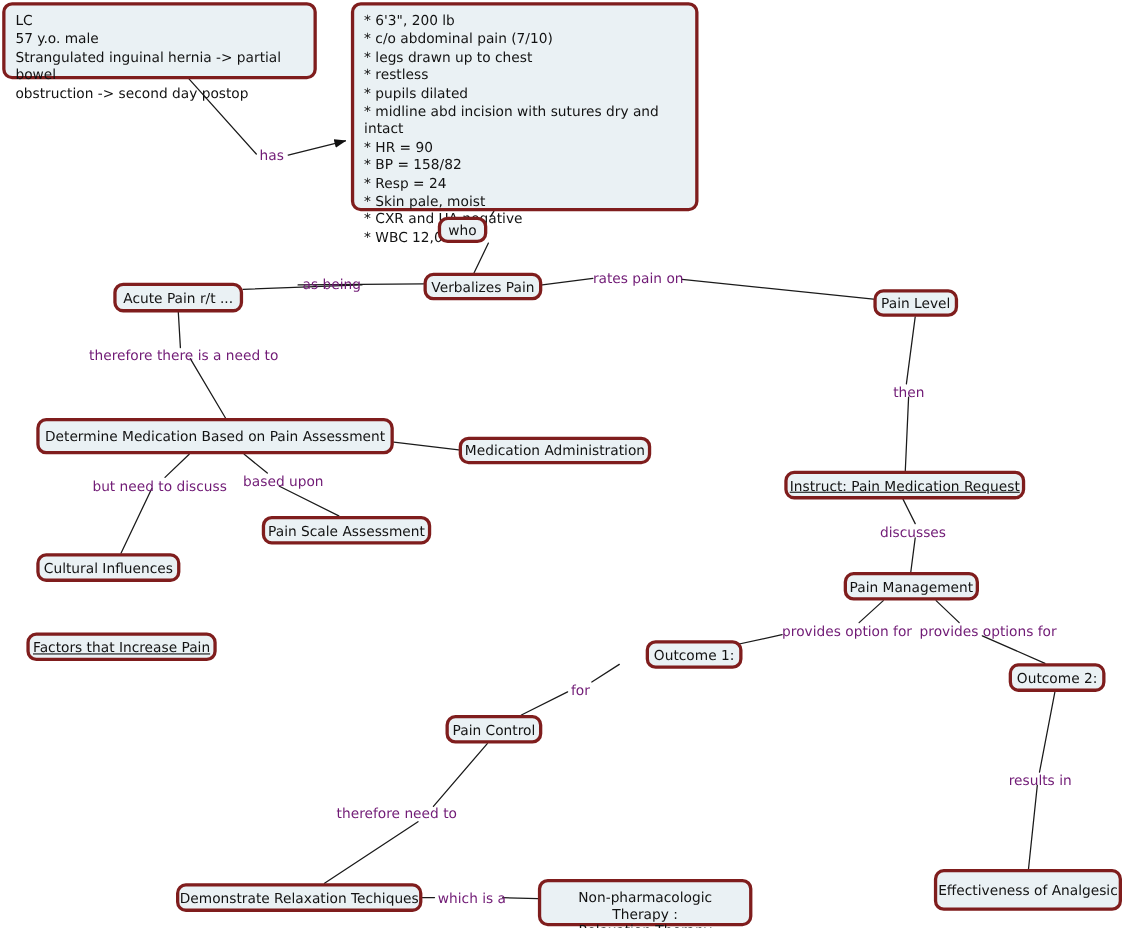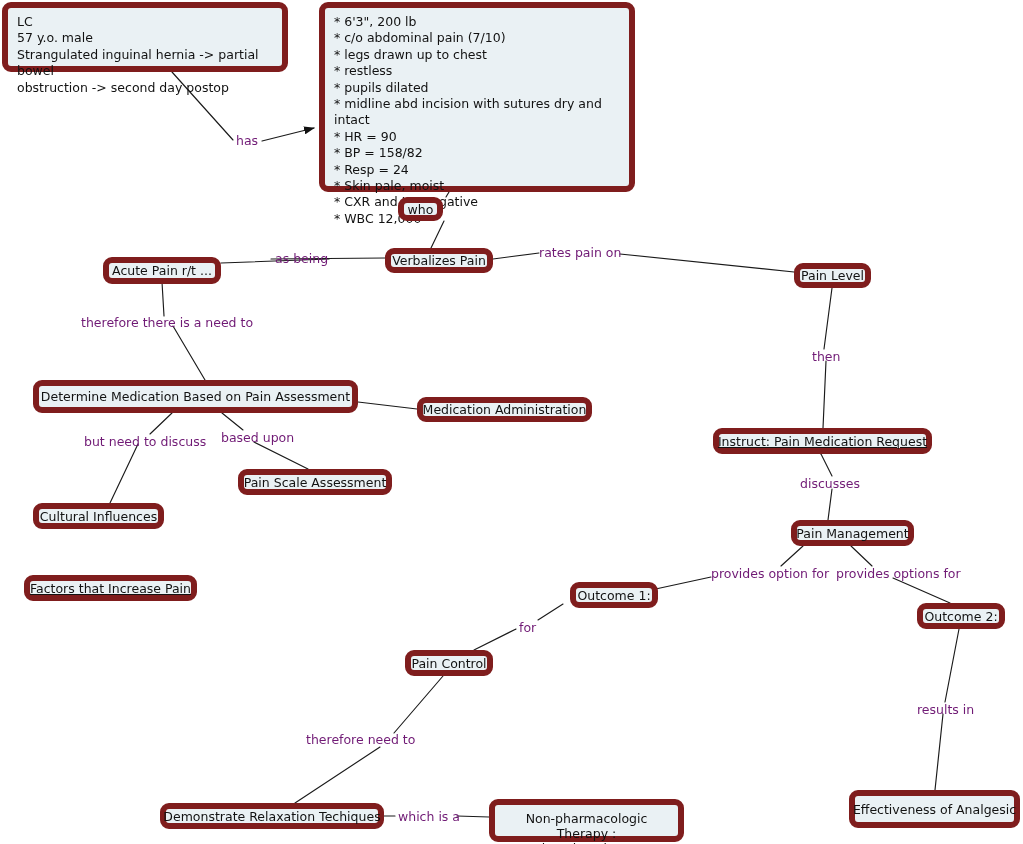--- a/index.html
+++ b/index.html
@@ -24,21 +24,21 @@
     left: 0;
     top: 0;
     width: 1023px;
     height: 844px;
     pointer-events: none;
   }
   .node {
     position: absolute;
     box-sizing: border-box;
     background: #eaf1f4;
-    border: 6px solid #7f1d1d;
+    border: 3px solid #7f1d1d;
     border-radius: 9px;
     color: #121212;
     font-size: 12.5px;
     line-height: 15px;
     display: flex;
     align-items: center;
     justify-content: center;
     text-align: center;
     padding: 2px 9px;
     white-space: nowrap;
@@ -173,23 +173,23 @@
 
   <div class="node" id="n-who" style="left: 398px; top: 197px; width: 45px; height: 24px;">who</div>
   <div class="node" id="n-verbalizes_pain" style="left: 385px; top: 248px; width: 108px; height: 25px;">Verbalizes Pain</div>
   <div class="node" id="n-acute_pain" style="left: 103px; top: 257px; width: 118px; height: 27px;">Acute Pain r/t ...</div>
   <div class="node" id="n-pain_level" style="left: 794px; top: 263px; width: 77px; height: 25px;">Pain Level</div>
   <div class="node" id="n-determine_medication" style="left: 33px; top: 380px; width: 325px; height: 33px;">Determine Medication Based on Pain Assessment</div>
   <div class="node" id="n-medication_administration" style="left: 417px; top: 397px; width: 175px; height: 25px;">Medication Administration</div>
   <div class="node" id="n-instruct_request" style="left: 713px; top: 428px; width: 219px; height: 26px; text-decoration: underline;">Instruct: Pain Medication Request</div>
   <div class="node" id="n-pain_scale_assessment" style="left: 238px; top: 469px; width: 154px; height: 26px;">Pain Scale Assessment</div>
   <div class="node" id="n-cultural_influences" style="left: 33px; top: 503px; width: 131px; height: 26px;">Cultural Influences</div>
-  <div class="node" id="n-pain_management" style="left: 767px; top: 520px; width: 123px; height: 26px; margin-left: 24px;">Pain Management</div>
+  <div class="node" id="n-pain_management" style="left: 767px; top: 520px; width: 123px; height: 26px;">Pain Management</div>
   <div class="node" id="n-factors_increase_pain" style="left: 24px; top: 575px; width: 173px; height: 26px; text-decoration: underline;">Factors that Increase Pain</div>
-  <div class="node" id="n-outcome_1" style="left: 570px; top: 582px; width: 88px; height: 26px;">Outcome 1:</div>
+  <div class="node" id="n-outcome_1" style="left: 587px; top: 582px; width: 88px; height: 26px;">Outcome 1:</div>
   <div class="node" id="n-outcome_2" style="left: 917px; top: 603px; width: 88px; height: 26px;">Outcome 2:</div>
   <div class="node" id="n-pain_control" style="left: 405px; top: 650px; width: 88px; height: 26px;">Pain Control</div>
   <div class="node" id="n-effectiveness_analgesic" style="left: 849px; top: 790px; width: 171px; height: 38px;">Effectiveness of Analgesic</div>
   <div class="node" id="n-demonstrate_relaxation" style="left: 160px; top: 803px; width: 224px; height: 26px;">Demonstrate Relaxation Techiques</div>
 
   <div class="node multiline" id="n-non_pharmacologic" style="left: 489px; top: 799px; width: 195px; height: 43px;">
     <span class="ln">Non-pharmacologic Therapy :</span>
     <span class="ln">Relaxation Therapy</span>
   </div>
 

